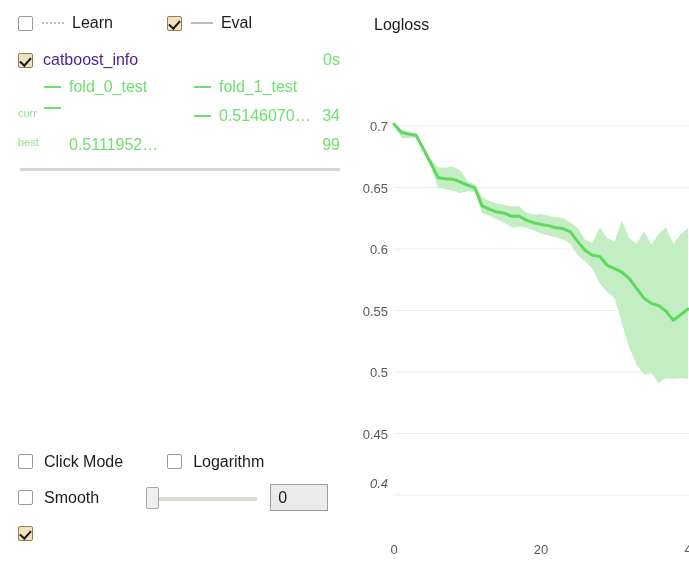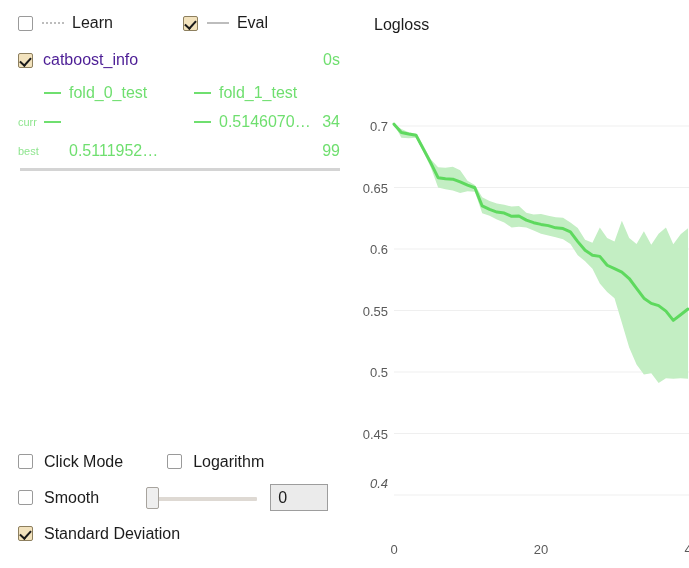--- a/index.html
+++ b/index.html
@@ -19,21 +19,21 @@
     position:relative;
     box-sizing:border-box;
   }
 
   
   .legend-row{
     position:absolute;left:18px;top:14px;
     display:flex;align-items:center;
   }
   .legend-item{display:flex;align-items:center;}
-  .legend-item + .legend-item{margin-left:58px;padding-left:12px;}
+  .legend-item + .legend-item{margin-left:42px;padding-left:12px;}
 
   .cb{
     width:15px;height:15px;box-sizing:border-box;
     border:1px solid #9a9a9a;
     background:#ffffff;
     border-radius:2px;
     display:inline-block;
     position:relative;
     flex:0 0 auto;
     cursor:pointer;
@@ -81,21 +81,21 @@
     margin-left:10px;font-size:16px;color:#4c1d95;
     flex:1 1 auto;white-space:nowrap;
   }
   .dir-time{
     font-size:16px;color:#6fdf6f;text-align:right;
     width:34px;white-space:nowrap;
   }
 
   .grid-rows{margin-top:6px;}
   .grow{
-    display:flex;align-items:center;
+    display:flex;align-items:flex-start;
     height:29px;
     white-space:nowrap;
   }
   .rowlab{
     width:26px;flex:0 0 26px;
     font-size:11px;color:#8fe58f;
     text-align:left;
   }
   .cell{
     flex:0 0 auto;
@@ -294,21 +294,20 @@
             <span class="slider-track"></span>
             <span class="slider-handle"></span>
           </span>
           <span class="num-box">0</span>
         </span>
       </div>
 
       <div class="ctrl-row">
         <span class="ctrl-group">
           <span class="cb checked"></span>
-          <span class="ctrl-label">Standard Deviation</span>
         </span>
       </div>
 
     </div>
   </div>
 
   <div class="chart-panel">
     <div class="chart-title">Logloss</div>
     <div class="plot" id="plot-area">
         <svg class="plotsvg" width="334" height="568">

